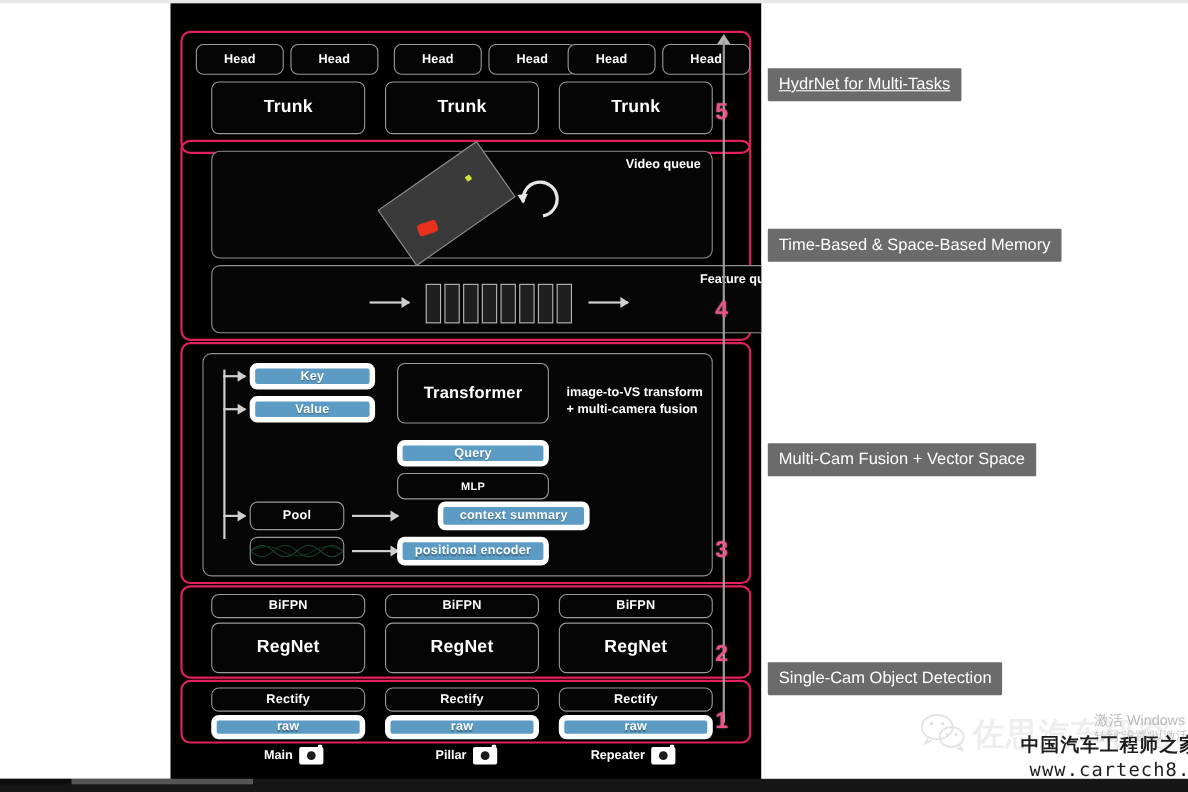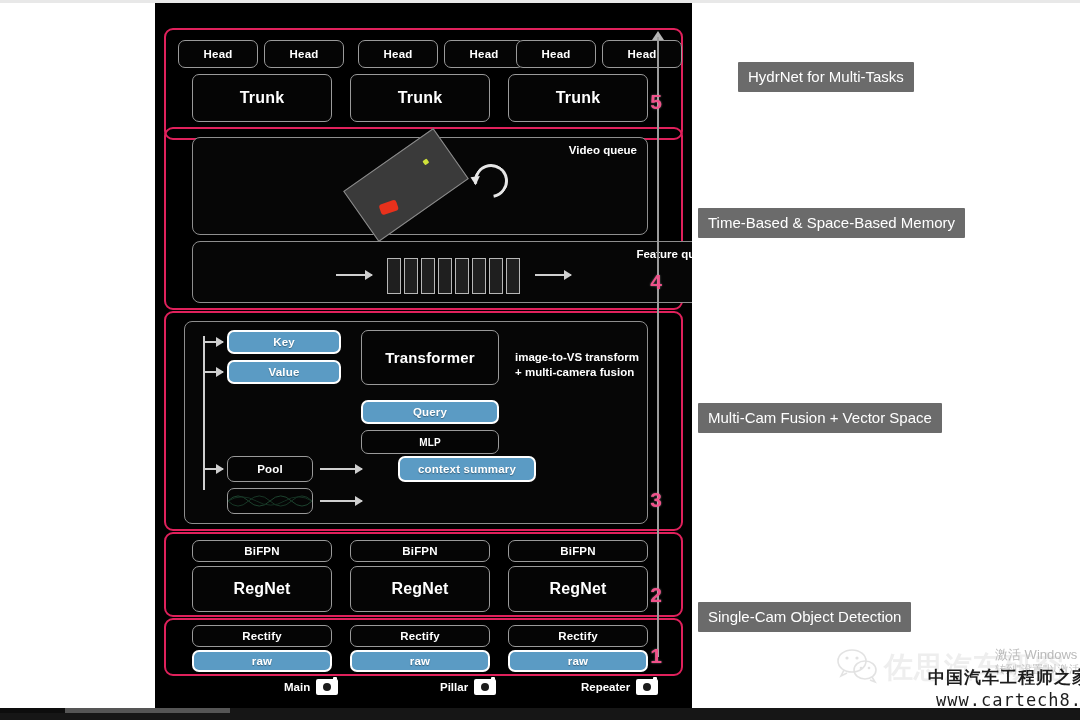--- a/index.html
+++ b/index.html
@@ -35,21 +35,21 @@
     box-sizing:border-box;background:#060606;
   }
 
   .box{
     position:absolute;box-sizing:border-box;
     display:flex;align-items:center;justify-content:center;
     color:#ffffff;border-radius:7px;
     font-weight:bold;letter-spacing:.2px;text-align:center;
   }
   .box.outline{border:1px solid #9a9a9a;background:#050505;}
-  .box.blue{background:#5b9bc4;border:2px solid #ffffff;color:#ffffff;
+  .box.blue{background:#5b9bc4;border:5px solid #ffffff;color:#ffffff;
             text-shadow:0 1px 1px rgba(0,0,0,.35);}
 
   
   .head{height:28px;font-size:11.5px;}
   .trunk{height:48px;font-size:16px;}
 
   
   .qlabel{position:absolute;color:#ffffff;font-size:11.5px;font-weight:bold;}
 
   
@@ -60,21 +60,21 @@
     border-bottom:9px solid #b4b4b4;
   }
   .num{
     position:absolute;left:488px;color:#f0518a;font-size:21px;font-weight:bold;
     width:26px;text-align:center;
     text-shadow:0 0 2px rgba(255,255,255,.45);
   }
 
   
   .camrow{position:absolute;left:9px;top:674px;width:519px;height:26px;}
-  .camgrp{position:absolute;display:flex;align-items:center;gap:6px;margin-left:44px;}
+  .camgrp{position:absolute;display:flex;align-items:center;gap:6px;}
   .camlbl{color:#ffffff;font-size:11.5px;font-weight:bold;}
   .cam-icon{width:22px;height:16px;background:#ffffff;border-radius:2px;position:relative;}
   .cam-icon::before{content:"";position:absolute;left:7px;top:3.5px;width:8px;height:8px;
     border-radius:50%;background:#1b1b1b;}
   .cam-icon::after{content:"";position:absolute;right:1.5px;top:-2px;width:4px;height:3px;
     background:#ffffff;border-radius:1px;}
 
   
   .chip{
     position:absolute;background:#6b6b6b;color:#ffffff;
@@ -193,20 +193,21 @@
         </svg>
       </div>
 
       <div class="arr" style="left:135px;top:146px;width:42px;"></div>
       <div class="arr" style="left:135px;top:178px;width:42px;"></div>
 
       <div class="box outline" style="left:176px;top:8px;width:138px;height:55px;font-size:15px;">Transformer</div>
       <div class="box blue" style="left:176px;top:78px;width:138px;height:24px;font-size:11.5px;">Query</div>
       <div class="box outline" style="left:176px;top:108px;width:138px;height:24px;font-size:10px;">MLP</div>
       <div class="box blue" style="left:176px;top:134px;width:138px;height:26px;font-size:11.5px;margin-left:37px;">context summary</div>
+      <div class="box blue" style="left:176px;top:166px;width:138px;height:26px;font-size:11.5px;">positional encoder</div>
 
       <div style="position:absolute;left:330px;top:28px;color:#ffffff;font-size:11.5px;font-weight:bold;line-height:15px;">
         <div>image-to-VS transform</div>
         <div>+ multi-camera fusion</div>
       </div>
     </div>
   </div>
 
   <div class="sec" id="sec2">
     <div class="box outline" style="left:26px;top:6px;width:140px;height:22px;font-size:11.5px;">BiFPN</div>
@@ -245,21 +246,21 @@
       <span class="camlbl">Pillar</span>
       <span class="cam-icon"></span>
     </div>
     <div class="camgrp" style="left:373px;top:2px;">
       <span class="camlbl">Repeater</span>
       <span class="cam-icon"></span>
     </div>
   </div>
 </div>
 
-<div class="chip" style="left:738px;top:62px;">HydrNet for Multi-Tasks</div>
+<div class="chip" style="left:698px;top:62px;text-decoration:underline;">HydrNet for Multi-Tasks</div>
 <div class="chip" style="left:698px;top:208px;">Time-Based &amp; Space-Based Memory</div>
 <div class="chip" style="left:698px;top:403px;">Multi-Cam Fusion + Vector Space</div>
 <div class="chip" style="left:698px;top:602px;">Single-Cam Object Detection</div>
 
 <svg class="wm-wechat" viewBox="0 0 44 36">
   <ellipse cx="16" cy="13" rx="14" ry="11" fill="none" stroke="#9a9a9a" stroke-width="1.6"></ellipse>
   <path d="M8 22 L5 28 L11 25" fill="none" stroke="#9a9a9a" stroke-width="1.6"></path>
   <circle cx="11" cy="10" r="1.6" fill="#9a9a9a"></circle>
   <circle cx="21" cy="10" r="1.6" fill="#9a9a9a"></circle>
   <ellipse cx="29" cy="22" rx="11" ry="9" fill="none" stroke="#9a9a9a" stroke-width="1.6"></ellipse>

